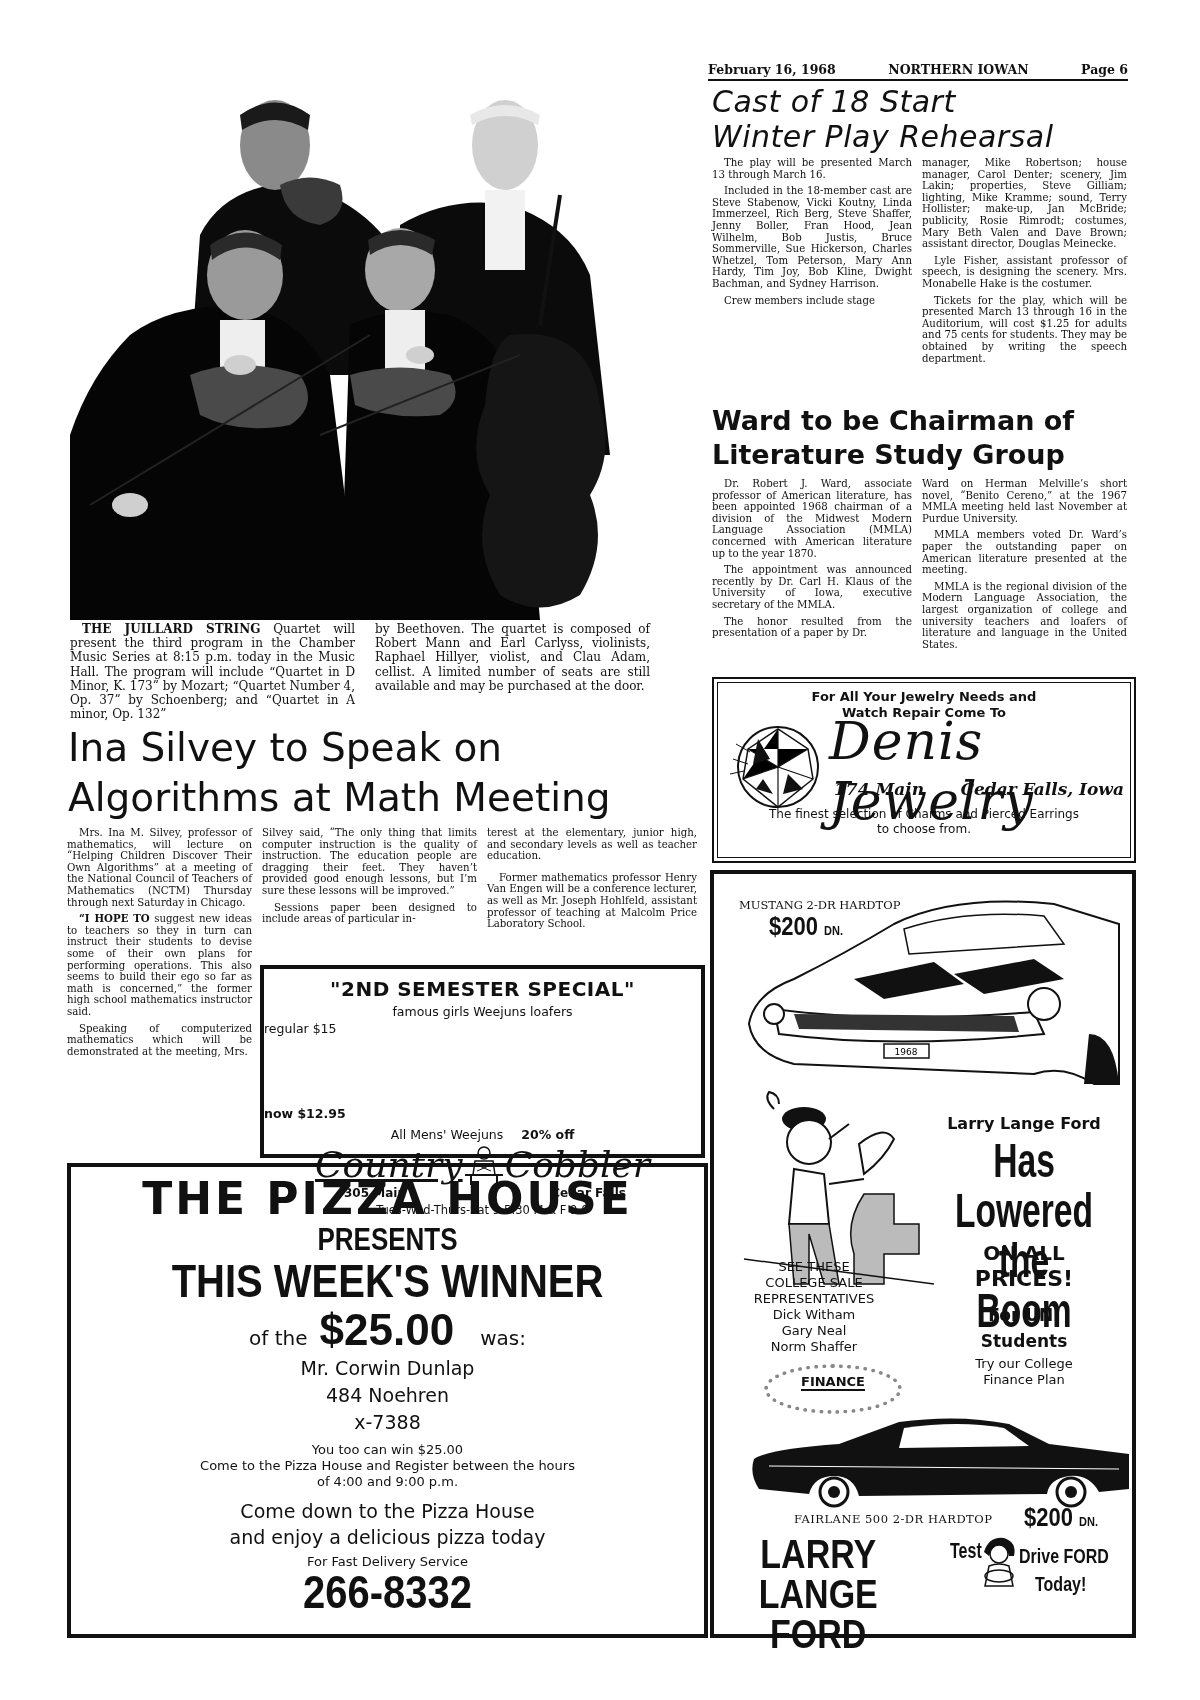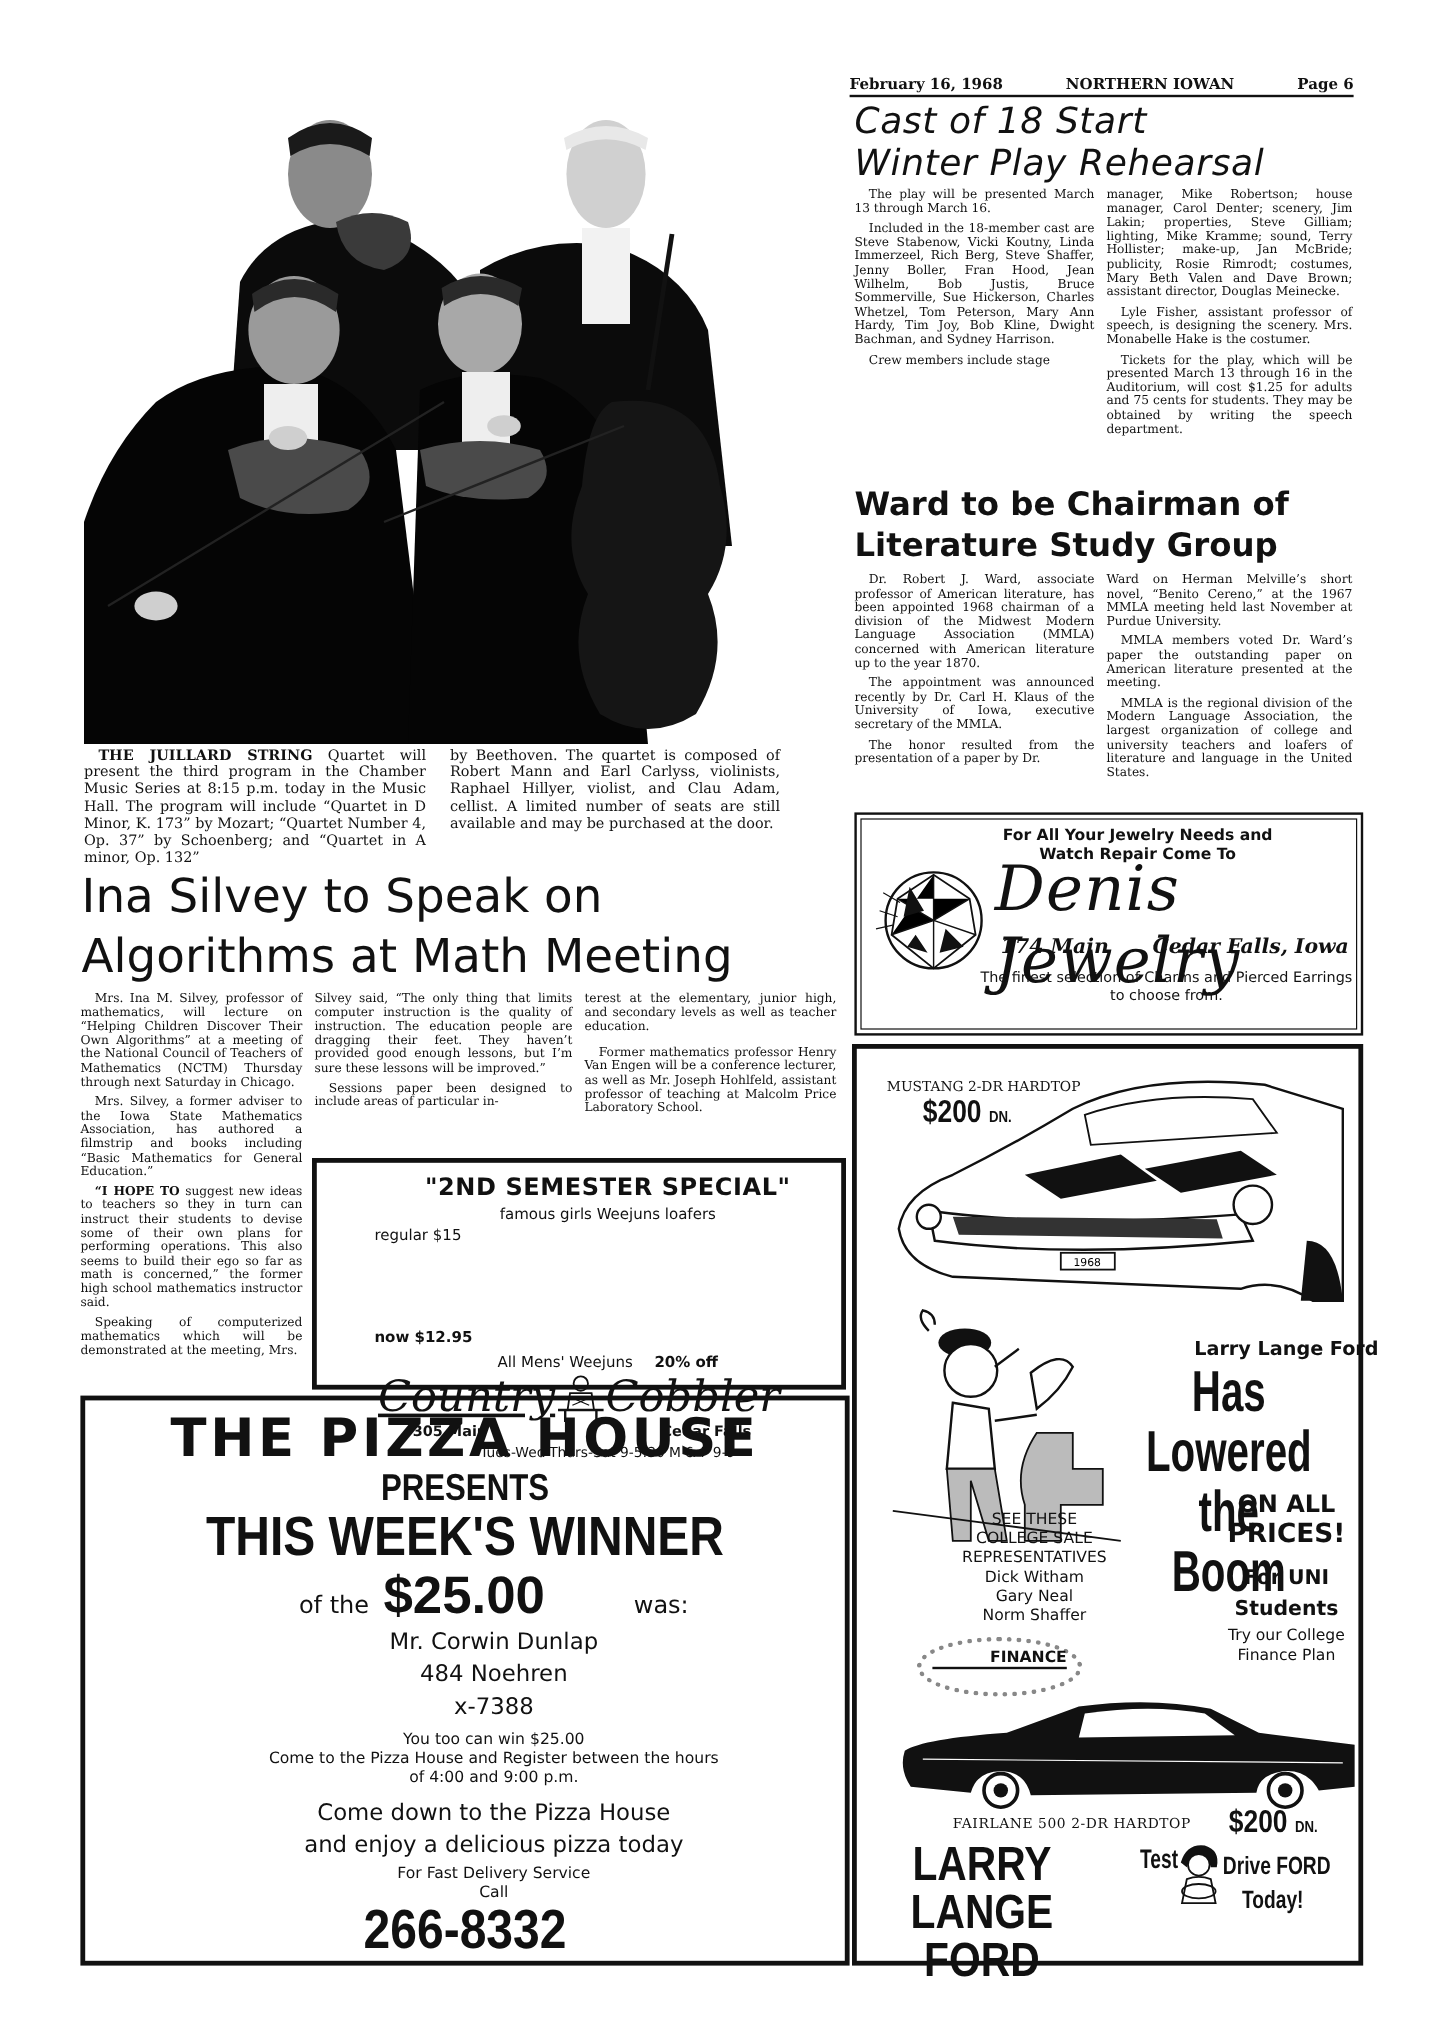--- a/index.html
+++ b/index.html
@@ -1,19 +1,19 @@
 <!DOCTYPE html>
 <html><head>
 <meta charset="utf-8">
 <style>
   html, body { margin: 0; padding: 0; background: #ffffff; }
   body { width: 1200px; height: 1700px; position: relative; overflow: hidden; color: #111; font-family: "DejaVu Serif", serif; }
   .abs { position: absolute; }
   .serif { font-family: "DejaVu Serif", serif; }
-  .sans { font-family: "DejaVu Sans", sans-serif; padding-left: 48px; }
+  .sans { font-family: "DejaVu Sans", sans-serif; }
   .cond { font-family: "Liberation Sans", sans-serif; }
 
   
   .masthead { left: 708px; top: 55px; width: 420px; height: 22px; border-bottom: 2px solid #111; display: flex; justify-content: space-between; align-items: flex-end; font-family: "DejaVu Serif", serif; font-weight: bold; font-size: 12.5px; padding-bottom: 2px; }
 
   
   .hl-italic { font-family: "DejaVu Sans", sans-serif; font-style: italic; font-size: 30px; line-height: 35px; letter-spacing: 0.5px; }
   .hl-bold { font-family: "DejaVu Sans", sans-serif; font-weight: bold; font-size: 27px; line-height: 34px; }
   .hl-large { font-family: "DejaVu Sans", sans-serif; font-size: 39px; line-height: 50px; }
 
@@ -116,21 +116,20 @@
   <p>MMLA members voted Dr. Ward’s paper the outstanding paper on American literature presented at the meeting.</p>
   <p>MMLA is the regional division of the Modern Language Association, the largest organization of college and university teachers and loafers of literature and language in the United States.</p>
 </div>
 
 <div class="abs hl-large" style="left:68px; top:723px; width:640px;">
   <div>Ina Silvey to Speak on</div>
   <div>Algorithms at Math Meeting</div>
 </div>
 <div class="abs col" style="left:67px; top:827px; width:185px;">
   <p>Mrs. Ina M. Silvey, professor of mathematics, will lecture on “Helping Children Discover Their Own Algorithms” at a meeting of the National Council of Teachers of Mathematics (NCTM) Thursday through next Saturday in Chicago.</p>
-  <p>Mrs. Silvey, a former adviser to the Iowa State Mathematics Association, has authored a filmstrip and books including “Basic Mathematics for General Education.”</p>
   <p><span class="b">“I HOPE TO</span><span> suggest new ideas to teachers so they in turn can instruct their students to devise some of their own plans for performing operations. This also seems to build their ego so far as math is concerned,” the former high school mathematics instructor said.</span></p>
   <p>Speaking of computerized mathematics which will be demonstrated at the meeting, Mrs.</p>
 </div>
 <div class="abs col" style="left:262px; top:827px; width:215px;">
   <p class="noind" style="text-indent:0">Silvey said, “The only thing that limits computer instruction is the quality of instruction. The education people are dragging their feet. They haven’t provided good enough lessons, but I’m sure these lessons will be improved.”</p>
   <p>Sessions paper been designed to include areas of particular in-</p>
 </div>
 <div class="abs col" style="left:487px; top:827px; width:210px;">
   <p class="noind" style="text-indent:0">terest at the elementary, junior high, and secondary levels as well as teacher education.</p>
   <p style="margin-top:10px">Former mathematics professor Henry Van Engen will be a conference lecturer, as well as Mr. Joseph Hohlfeld, assistant professor of teaching at Malcolm Price Laboratory School.</p>
@@ -205,21 +204,20 @@
     <div>You too can win $25.00</div>
     <div>Come to the Pizza House and Register between the hours</div>
     <div>of 4:00 and 9:00 p.m.</div>
   </div>
   <div class="center sans" style="font-size:19px; line-height:26px; margin-top:8px;">
     <div>Come down to the Pizza House</div>
     <div>and enjoy a delicious pizza today</div>
   </div>
   <div class="center sans" style="font-size:13px; line-height:16px; margin-top:4px;">
     <div>For Fast Delivery Service</div>
-    <div>Call</div>
   </div>
   <div class="center cond b" style="font-size:40px; line-height:44px; transform:scaleY(1.15);">266-8332</div>
 </div>
 
 <div class="abs ford">
   <div class="abs serif" style="left:25px; top:24px; font-size:11.5px;">MUSTANG 2-DR HARDTOP</div>
   <div class="abs cond b" style="left:55px; top:40px; font-size:22px; transform:scaleY(1.2);">
     <span>$200</span>
     <span style="font-size:11px;">DN.</span>
   </div>

